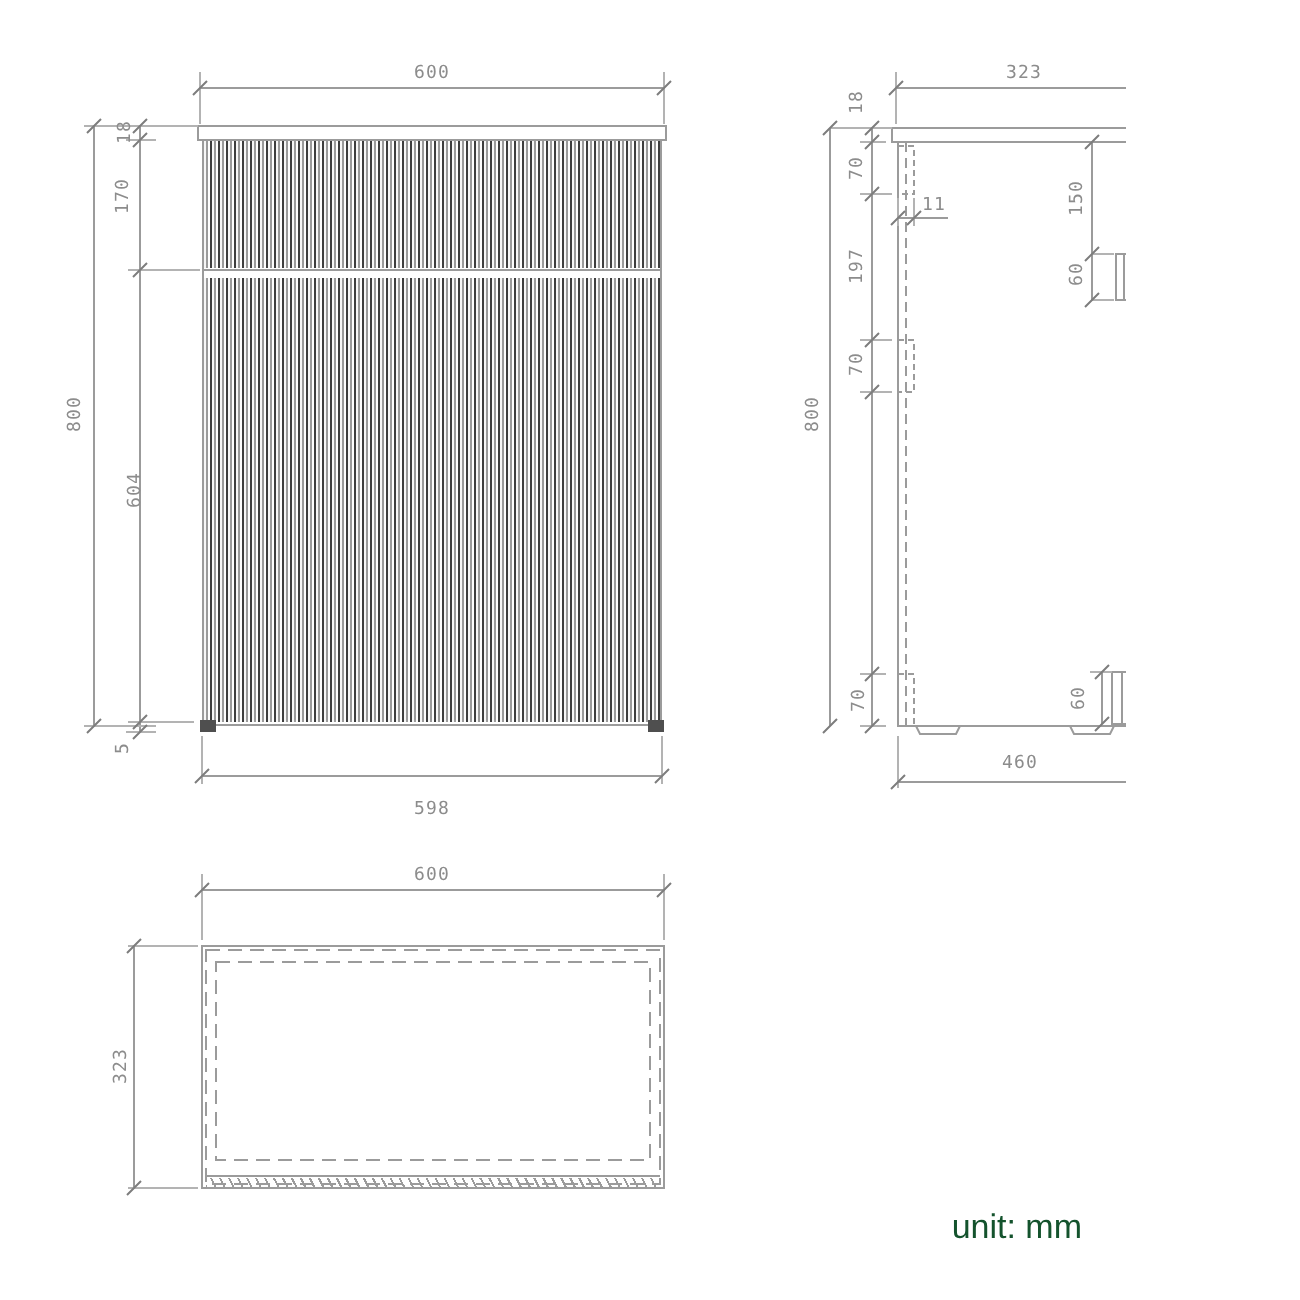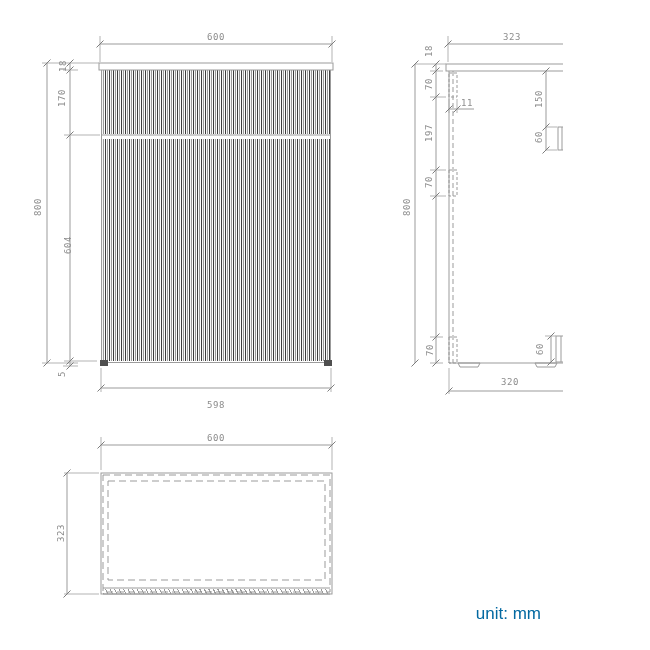--- a/index.html
+++ b/index.html
@@ -26,21 +26,21 @@
     position:absolute;left:101px;top:134px;width:230px;height:5px;background:#ffffff;
   }
   .zigzag{
     position:absolute;left:103px;top:589px;width:227px;height:5px;
     background:repeating-linear-gradient(63deg,
       #9b9b9b 0px,#9b9b9b 1px,
       #ffffff 1px,#ffffff 4px);
   }
   .unit{
     position:absolute;right:22px;top:604px;
-    font-family:"Liberation Sans", sans-serif;font-size:17px;color:#0369a1;
+    font-family:"Liberation Sans", sans-serif;font-size:17px;color:#14532d;
   }
 </style>
 </head>
 <body>
 
 <div id="canvas">
 
   <div class="flutes"></div>
   <div class="divider-band"></div>
 
@@ -134,19 +134,19 @@
   <span class="dim v" style="left:429px;top:51px;">18</span>
   <span class="dim v" style="left:429px;top:84px;">70</span>
   <span class="dim" style="left:467px;top:103px;">11</span>
   <span class="dim v" style="left:429px;top:133px;">197</span>
   <span class="dim v" style="left:429px;top:182px;">70</span>
   <span class="dim v" style="left:539px;top:99px;">150</span>
   <span class="dim v" style="left:539px;top:137px;">60</span>
   <span class="dim v" style="left:407px;top:207px;">800</span>
   <span class="dim v" style="left:430px;top:350px;">70</span>
   <span class="dim v" style="left:540px;top:349px;">60</span>
-  <span class="dim" style="left:510px;top:382px;">320</span>
+  <span class="dim" style="left:510px;top:382px;">460</span>
 
   <span class="dim" style="left:216px;top:438px;">600</span>
   <span class="dim v" style="left:61px;top:533px;">323</span>
 
   <div class="unit">unit: mm</div>
 </div>
 
 </body></html>

